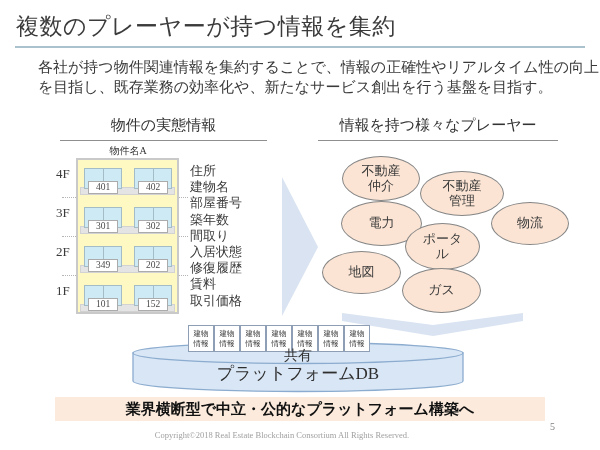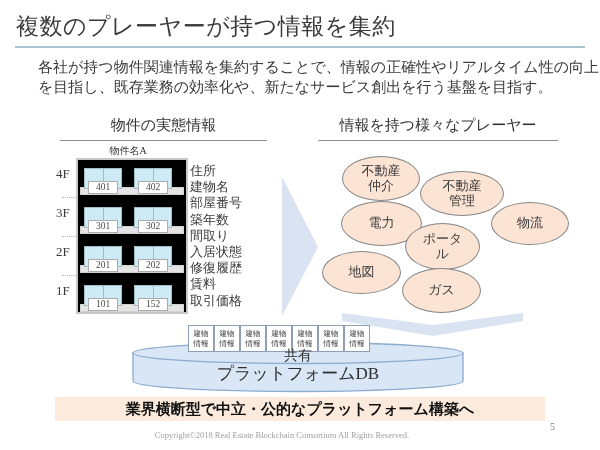--- a/index.html
+++ b/index.html
@@ -9,21 +9,21 @@
   .title{position:absolute;left:16px;top:11px;font-size:23px;letter-spacing:.5px;color:#3b3b3b;white-space:nowrap;}
   .title-rule{position:absolute;left:15px;top:46px;width:570px;height:2px;background:#a9c2ce;}
   .lead{position:absolute;left:16px;top:57px;width:576px;font-size:15px;line-height:1.35;color:#3a3a3a;margin-left:22px;}
   
   .sec-header{position:absolute;top:116px;text-align:center;font-size:15px;color:#333;
               padding-bottom:5px;border-bottom:1px solid #8f8f8f;}
   .sec-header.left{left:60px;width:207px;}
   .sec-header.right{left:318px;width:240px;}
   
   .bname{position:absolute;left:78px;top:144px;width:100px;text-align:center;font-size:10px;color:#333;}
-  .building{position:absolute;left:76px;top:158px;width:112px;height:156px;background:#000000;
+  .building{position:absolute;left:76px;top:158px;width:103px;height:156px;background:#fef9c3;
             border:2px solid #c9c9c9;box-sizing:border-box;z-index:2;}
   .floor{position:absolute;left:0;width:100%;height:30px;}
   .balcony{position:absolute;left:2px;right:2px;top:19px;height:8px;background:#e4e4e4;border:1px solid #d2d2d2;box-sizing:border-box;}
   .window{position:absolute;top:0;width:38px;height:21px;background:#cdeaf5;border:1px solid #a3bcc6;box-sizing:border-box;}
   .window::after{content:"";position:absolute;left:50%;top:0;bottom:0;width:1px;background:#a3bcc6;}
   .w0{left:6px;} .w1{left:56px;}
   .room{position:absolute;top:13px;width:30px;height:13px;background:#fff;border:1px solid #ababab;
         box-sizing:border-box;font-size:9.5px;line-height:11px;text-align:center;color:#4a4a4a;}
   .room0{left:10px;} .room1{left:60px;}
   .floor-label{position:absolute;left:56px;font-size:13px;color:#3a3a3a;}
@@ -92,21 +92,21 @@
       <div class="floor" style="top: 47px;">
         <div class="balcony"></div>
         <div class="window w0"></div>
         <div class="room room0">301</div>
         <div class="window w1"></div>
         <div class="room room1">302</div>
       </div>
       <div class="floor" style="top: 86px;">
         <div class="balcony"></div>
         <div class="window w0"></div>
-        <div class="room room0">201</div>
+        <div class="room room0">349</div>
         <div class="window w1"></div>
         <div class="room room1">202</div>
       </div>
       <div class="floor" style="top: 125px;">
         <div class="balcony"></div>
         <div class="window w0"></div>
         <div class="room room0">101</div>
         <div class="window w1"></div>
         <div class="room room1">152</div>
       </div>

